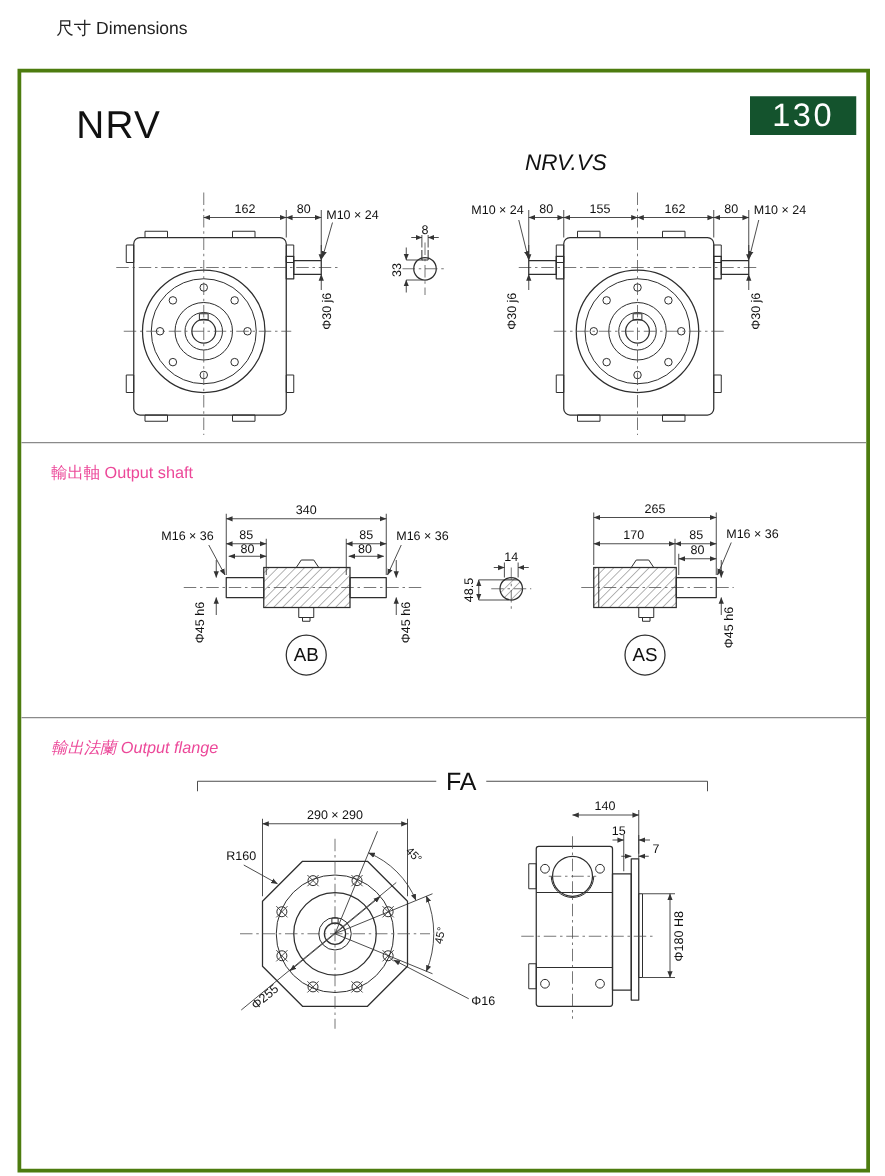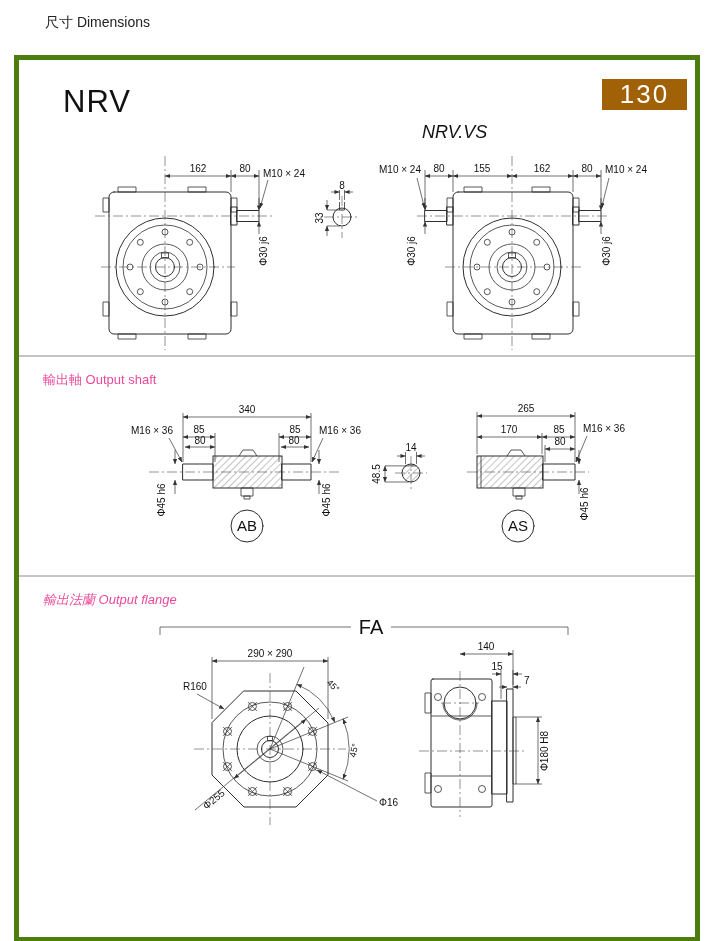--- a/index.html
+++ b/index.html
@@ -1,22 +1,22 @@
 <!DOCTYPE html>
 <html><head>
 <meta charset="utf-8">
 <style>
   html,body{margin:0;padding:0;background:#fff;}
   .page{position:relative;width:708px;height:941px;background:#ffffff;
         font-family:"Liberation Sans", sans-serif;color:#1a1a1a;overflow:hidden;}
   .page-title{position:absolute;left:16px;top:14px;font-size:14px;color:#222;margin-left:29px;}
   .frame{position:absolute;left:14px;top:55px;width:676px;height:877px;
-         border:5px solid #4d7c0f;background:#fff;}
+         border:3px solid #4d7c0f;background:#fff;}
   .nrv-title{position:absolute;left:44px;top:24px;font-size:31px;letter-spacing:1px;color:#111;}
-  .badge{position:absolute;left:583px;top:19px;width:85px;height:31px;background:#a16207;
+  .badge{position:absolute;left:583px;top:19px;width:85px;height:31px;background:#14532d;
          color:#fff;font-size:26px;text-align:center;line-height:31px;letter-spacing:2px;}
   .variant-title{position:absolute;left:403px;top:62px;font-size:18px;color:#111;font-style:italic;}
   .sec-title{position:absolute;left:24px;font-size:13px;color:#ec4899;}
   .sec-title.s2{top:311px;}
   .sec-title.s3{top:531px;font-style:italic;}
   svg{position:absolute;left:0;top:0;}
   .ln{fill:none;stroke:#2e2e2e;stroke-width:1;stroke-linejoin:round;stroke-linecap:round;}
   .ln2{fill:none;stroke:#2e2e2e;stroke-width:.8;stroke-linejoin:round;}
   .cl{fill:none;stroke:#4a4a4a;stroke-width:.6;stroke-dasharray:10 3 2 3;}
   .dl{fill:none;stroke:#333;stroke-width:.7;}

